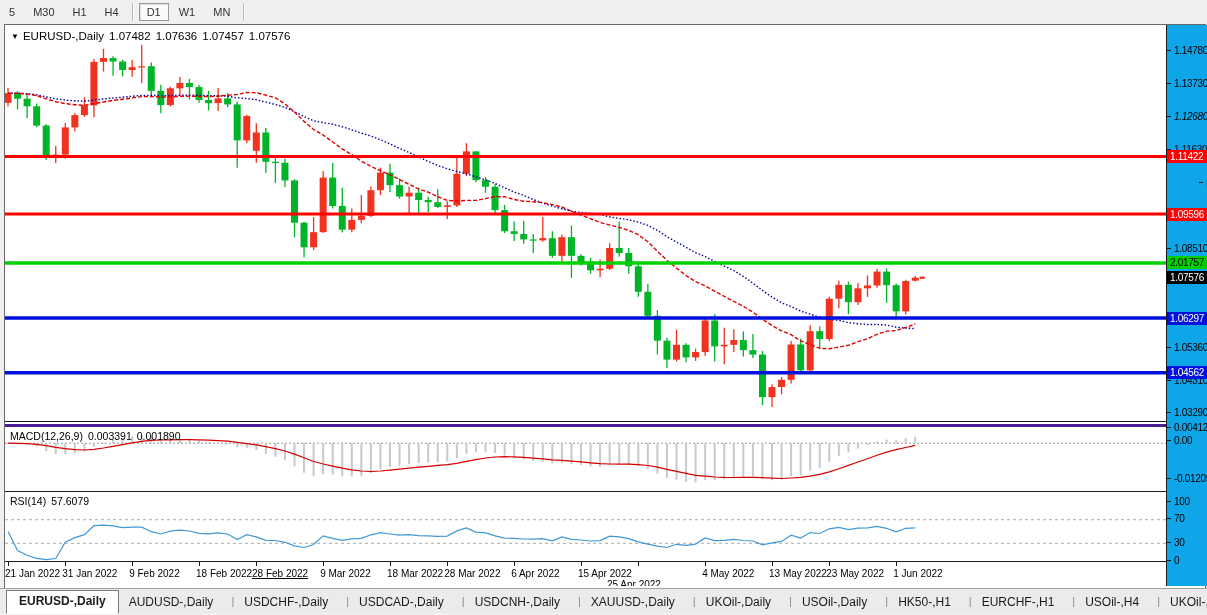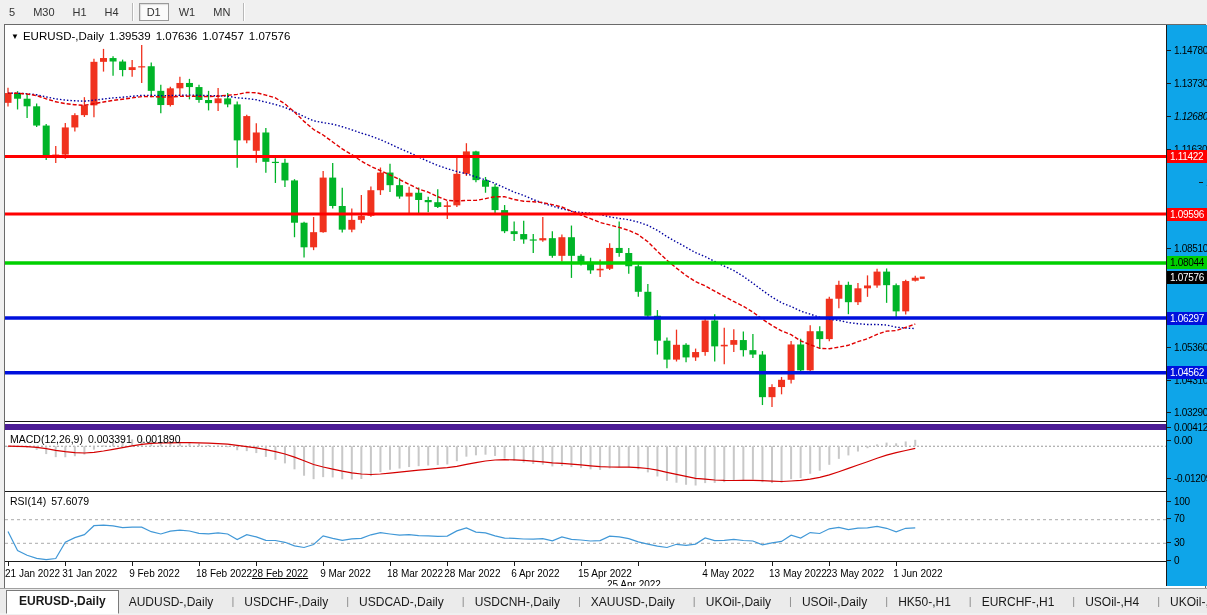--- a/index.html
+++ b/index.html
@@ -6,21 +6,21 @@
   #app{position:relative;width:1207px;height:615px;overflow:hidden;background:#f0f0f0;}
   
   #toolbar{position:absolute;left:0;top:0;width:1207px;height:24px;background:#f0f0f0;display:flex;align-items:center;}
   .tb-btn{font-size:11px;color:#333;padding:2px 7px;margin:0 1px;border:1px solid transparent;cursor:default;}
   .tb-btn.active{border:1px solid #9a9a9a;background:#fbfbfb;box-shadow:inset 1px 1px 1px rgba(0,0,0,0.12);}
   .tb-sep{width:1px;height:18px;background:#b8b8b8;border-right:1px solid #fff;margin:0 4px;}
   
   #window-frame{position:absolute;left:4px;top:24px;width:1200px;height:563px;background:#fff;border:1px solid #6a6a6a;}
   .panel{position:absolute;background:#fff;overflow:hidden;}
   #main-panel{left:5px;top:25px;width:1161px;height:396px;border-bottom:1px solid #1a1a1a;}
-  #macd-panel{left:5px;top:424px;width:1161px;height:64px;border-top:6px solid #4c1d95;border-bottom:1px solid #1a1a1a;box-sizing:content-box;}
+  #macd-panel{left:5px;top:424px;width:1161px;height:64px;border-top:3px solid #4c1d95;border-bottom:1px solid #1a1a1a;box-sizing:content-box;}
   #rsi-panel{left:5px;top:491px;width:1161px;height:69px;border-top:1px solid #1a1a1a;border-bottom:1px solid #1a1a1a;}
   #date-axis{left:5px;top:562px;width:1161px;height:24px;}
   #price-axis{left:1166px;top:25px;width:41px;height:561px;border-left:1px solid #1a1a1a;background:#0ea5e9;}
   #chart-title{position:absolute;left:6px;top:5px;font-size:11.5px;color:#000;white-space:nowrap;}
   #chart-title .num{margin-left:5px;}
   .ind-label{position:absolute;left:5px;top:3px;font-size:10.5px;color:#000;white-space:nowrap;}
   .ind-label .num{margin-left:5px;}
   .dd-icon{display:inline-block;font-size:8px;vertical-align:1px;margin-right:4px;color:#000;}
   
   .ax-item{position:absolute;left:0;width:41px;height:13px;line-height:13px;font-size:10px;color:#000;white-space:nowrap;}
@@ -254,21 +254,21 @@
         <polyline points="3,68.1 12.55,68.2 22.1,68.7 31.650000000000002,69.8 41.2,71.9 50.75,73.9 60.300000000000004,75.1 69.85000000000001,75.8 79.4,76.2 88.95,75.2 98.5,74.0 108.05000000000001,72.9 117.60000000000001,72.2 127.15,71.3 136.70000000000002,70.4 146.25,70.3 155.8,70.7 165.35000000000002,70.6 174.9,70.3 184.45000000000002,70.1 194,70.3 203.55,70.6 213.10000000000002,70.8 222.65,71.2 232.20000000000002,72.8 241.75000000000003,73.5 251.3,74.8 260.85,77.1 270.40000000000003,79.5 279.95000000000005,82.4 289.5,86.7 299.05,91.6 308.6,95.8 318.15000000000003,97.6 327.70000000000005,99.2 337.25,101.7 346.8,104.8 356.35,108.2 365.90000000000003,111.0 375.45000000000005,114.7 385,118.9 394.55,123.4 404.1,127.5 413.65000000000003,132.0 423.20000000000005,136.5 432.75000000000006,140.4 442.3,143.7 451.85,146.5 461.40000000000003,148.8 470.95000000000005,151.9 480.50000000000006,154.8 490.05,158.4 499.6,162.8 509.15000000000003,167.1 518.7,170.4 528.25,174.6 537.8000000000001,178.1 547.35,181.2 556.9000000000001,183.7 566.45,186.2 576,187.5 585.5500000000001,188.3 595.1,189.5 604.6500000000001,191.9 614.2,193.4 623.75,194.7 633.3000000000001,197.1 642.85,200.4 652.4000000000001,205.4 661.95,211.6 671.5,217.0 681.0500000000001,222.3 690.6,227.6 700.1500000000001,231.6 709.7,236.5 719.25,241.1 728.8000000000001,245.5 738.35,251.4 747.9000000000001,258.2 757.45,265.4 767,272.1 776.5500000000001,277.8 786.1,281.5 795.6500000000001,286.1 805.2,289.1 814.7500000000001,292.4 824.3000000000001,294.4 833.85,295.4 843.4000000000001,297.6 852.95,298.7 862.5000000000001,299.5 872.0500000000001,299.5 881.6,300.0 891.1500000000001,302.2 900.7,303.1 910.2500000000001,303.5" fill="none" stroke="#0000a0" stroke-width="1.4" stroke-dasharray="1.5 2"></polyline>
         <polyline points="3,68.1 12.55,68.3 22.1,69.0 31.650000000000002,70.6 41.2,73.8 50.75,76.8 60.300000000000004,78.6 69.85000000000001,79.7 79.4,80.3 88.95,78.7 98.5,77.0 108.05000000000001,75.4 117.60000000000001,74.2 127.15,72.9 136.70000000000002,71.6 146.25,71.5 155.8,72.1 165.35000000000002,71.9 174.9,71.4 184.45000000000002,71.1 194,71.4 203.55,71.6 213.10000000000002,71.2 222.65,70.2 232.20000000000002,69.4 241.75000000000003,67.5 251.3,67.7 260.85,70.1 270.40000000000003,72.9 279.95000000000005,78.9 289.5,87.1 299.05,96.4 308.6,104.5 318.15000000000003,110.0 327.70000000000005,117.0 337.25,123.9 346.8,129.7 356.35,136.1 365.90000000000003,141.4 375.45000000000005,145.7 385,149.9 394.55,154.6 404.1,159.3 413.65000000000003,164.1 423.20000000000005,167.2 432.75000000000006,171.7 442.3,175.4 451.85,176.0 461.40000000000003,175.4 470.95000000000005,175.4 480.50000000000006,173.6 490.05,171.7 499.6,171.7 509.15000000000003,174.5 518.7,176.2 528.25,176.7 537.8000000000001,177.6 547.35,179.6 556.9000000000001,182.0 566.45,186.2 576,190.0 585.5500000000001,193.7 595.1,197.5 604.6500000000001,199.9 614.2,202.4 623.75,205.4 633.3000000000001,209.7 642.85,216.8 652.4000000000001,226.3 661.95,235.2 671.5,243.1 681.0500000000001,250.5 690.6,256.6 700.1500000000001,260.9 709.7,266.2 719.25,271.4 728.8000000000001,276.5 738.35,281.3 747.9000000000001,287.1 757.45,294.2 767,300.5 776.5500000000001,305.9 786.1,309.7 795.6500000000001,315.8 805.2,319.7 814.7500000000001,323.4 824.3000000000001,323.7 833.85,322.2 843.4000000000001,320.3 852.95,316.7 862.5000000000001,313.7 872.0500000000001,309.4 881.6,306.1 891.1500000000001,305.6 900.7,302.4 910.2500000000001,299.0" fill="none" stroke="#e00000" stroke-width="1.4" stroke-dasharray="4 2"></polyline>
         <line x1="0" y1="131.3974763406942" x2="1161" y2="131.3974763406942" stroke="#ff0000" stroke-width="3"></line>
         <line x1="0" y1="189" x2="1161" y2="189" stroke="#ff0000" stroke-width="3"></line>
         <line x1="0" y1="237.95899053627753" x2="1161" y2="237.95899053627753" stroke="#00d000" stroke-width="3.5"></line>
         <line x1="0" y1="293.0694006309151" x2="1161" y2="293.0694006309151" stroke="#0010dd" stroke-width="3.5"></line>
         <line x1="0" y1="347.8012618296532" x2="1161" y2="347.8012618296532" stroke="#0010dd" stroke-width="3.5"></line>
         <rect x="914.7500000000001" y="251.5223974763407" width="5" height="2.4" fill="#f0321e"></rect>
       </svg>
     <div id="chart-title">
-      <span class="dd-icon">▼</span><span>EURUSD-,Daily</span><span class="num">1.39539</span><span class="num">1.07636</span><span class="num">1.07457</span><span class="num">1.07576</span>
+      <span class="dd-icon">▼</span><span>EURUSD-,Daily</span><span class="num">1.07482</span><span class="num">1.07636</span><span class="num">1.07457</span><span class="num">1.07576</span>
     </div>
   </div>
 
   <div id="macd-panel" class="panel">
     <svg id="macd-svg" width="1161" height="64">
         <line x1="0" y1="16.237099999999998" x2="1161" y2="16.237099999999998" stroke="#999" stroke-width="1" stroke-dasharray="2 2"></line>
         <rect x="2" y="16.237099999999998" width="2" height="1" fill="#c8c8c8"></rect>
         <rect x="11.55" y="16.237099999999998" width="2" height="1" fill="#c8c8c8"></rect>
         <rect x="21.1" y="16.237099999999998" width="2" height="1.4107557308793233" fill="#c8c8c8"></rect>
         <rect x="30.650000000000002" y="16.237099999999998" width="2" height="3.68358280953089" fill="#c8c8c8"></rect>
@@ -475,21 +475,21 @@
       <div class="ax-item" style="top: 510.8px;">
         <span class="dash"></span>
         <span class="txt">30</span>
       </div>
       <div class="ax-item" style="top: 528.5px;">
         <span class="dash"></span>
         <span class="txt">0</span>
       </div>
       <div class="ax-label" style="top: 124.897px; background: rgb(255, 0, 0); color: rgb(255, 255, 255);">1.11422</div>
       <div class="ax-label" style="top: 182.5px; background: rgb(255, 0, 0); color: rgb(255, 255, 255);">1.09596</div>
-      <div class="ax-label" style="top: 231.459px; background: rgb(0, 208, 0); color: rgb(0, 0, 0);">1.08044</div>
+      <div class="ax-label" style="top: 231.459px; background: rgb(0, 208, 0); color: rgb(0, 0, 0);">2.01757</div>
       <div class="ax-label" style="top: 246.222px; background: rgb(0, 0, 0); color: rgb(255, 255, 255);">1.07576</div>
       <div class="ax-label" style="top: 286.569px; background: rgb(0, 16, 221); color: rgb(255, 255, 255);">1.06297</div>
       <div class="ax-label" style="top: 341.301px; background: rgb(0, 16, 221); color: rgb(255, 255, 255);">1.04562</div>
     </div>
 
   <div id="tab-bar">
       <span class="tab active">EURUSD-,Daily</span>
       <span class="tab">AUDUSD-,Daily</span>
       <span class="tab-sep">|</span>
       <span class="tab">USDCHF-,Daily</span>

